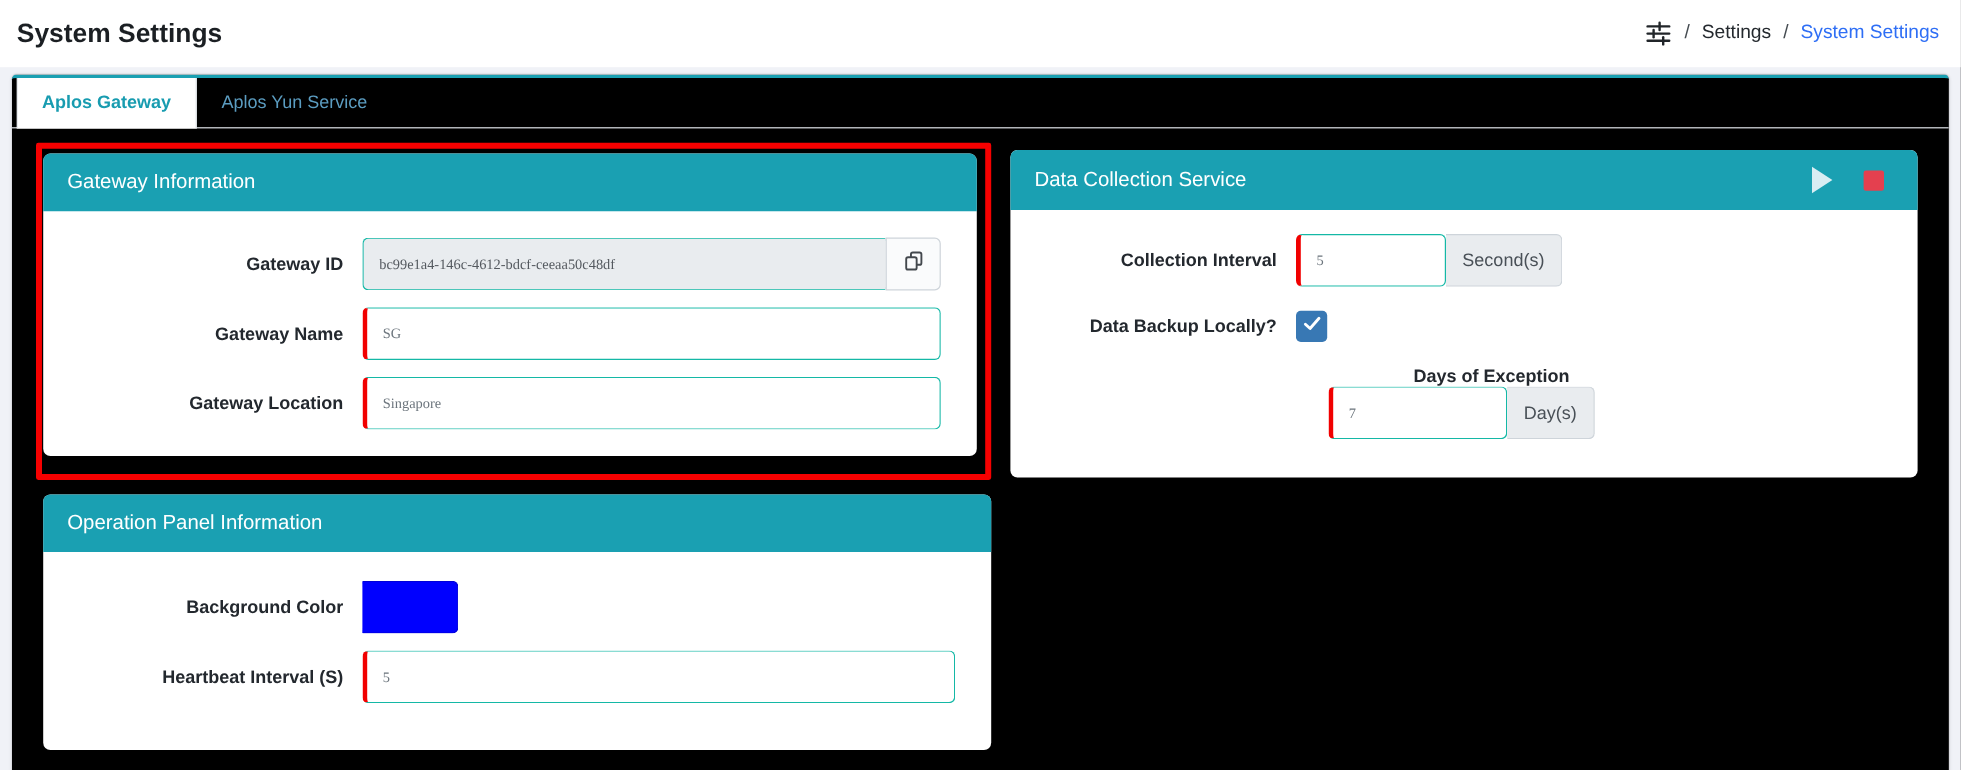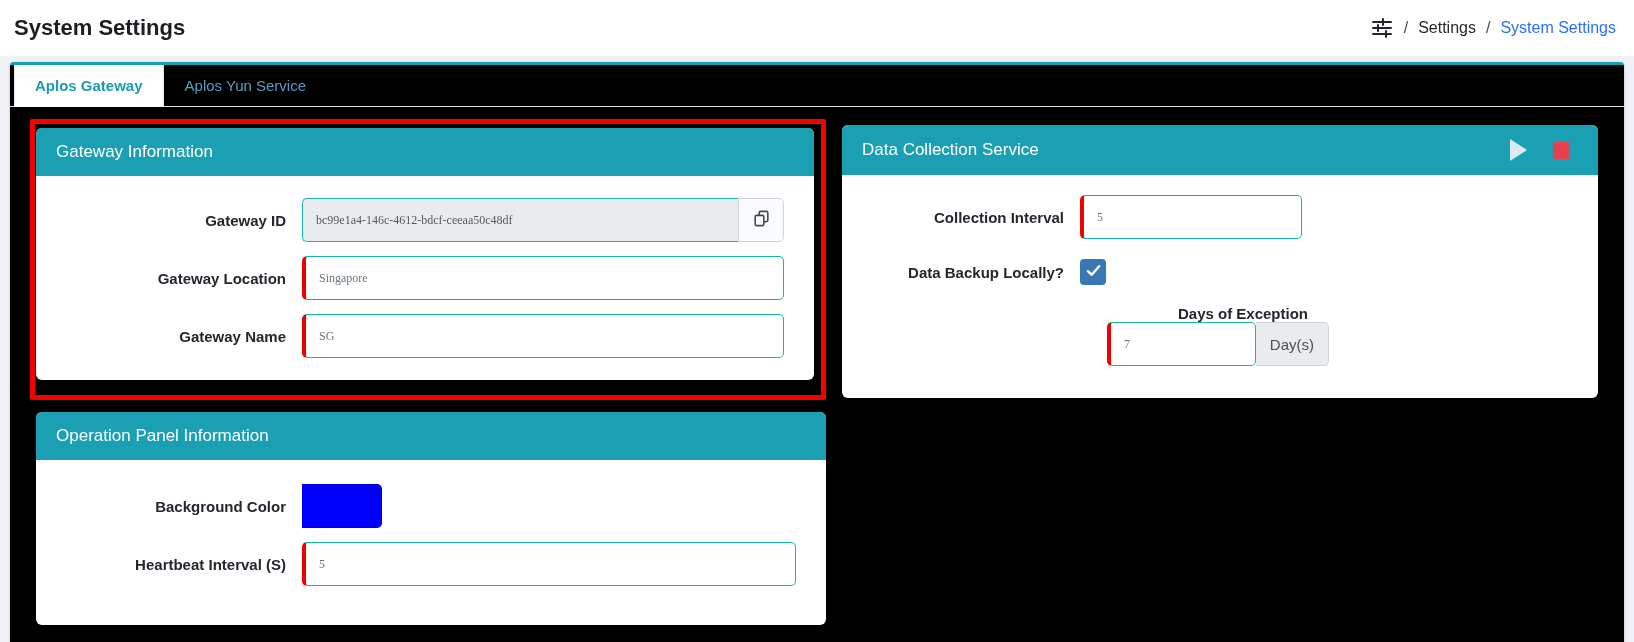--- a/index.html
+++ b/index.html
@@ -183,30 +183,30 @@
                     <svg width="19" height="19" viewBox="0 0 24 24" fill="none" stroke="#43484d" stroke-width="2" stroke-linejoin="round">
                       <rect x="9" y="3" width="11" height="13" rx="2"></rect>
                       <rect x="4" y="8" width="11" height="13" rx="2" fill="#fafbfc"></rect>
                     </svg>
                   </span>
                 </div>
               </div>
             </div>
 
             <div class="form-row">
+              <div class="form-label">Gateway Name</div>
+              <div class="input-group">
+                <input class="form-input required" value="SG" style="">
+              </div>
+            </div>
+
+            <div class="form-row">
               <div class="form-label">Gateway Location</div>
               <div class="input-group">
                 <input class="form-input required" value="Singapore" style="">
-              </div>
-            </div>
-
-            <div class="form-row">
-              <div class="form-label">Gateway Name</div>
-              <div class="input-group">
-                <input class="form-input required" value="SG" style="">
               </div>
             </div>
 
           </div>
         </div>
       </div>
 
       <div class="card card-operation">
         <div class="card-header">
           <span>Operation Panel Information</span>
@@ -239,20 +239,21 @@
             <div class="play-icon"></div>
             <div class="stop-icon"></div>
           </div>
         </div>
         <div class="card-body">
 
           <div class="form-row">
             <div class="form-label">Collection Interval</div>
             <div class="input-group fixed">
               <input class="form-input required grouped" value="5" style="">
+              <div class="addon">Second(s)</div>
             </div>
           </div>
 
           <div class="form-row">
             <div class="form-label">Data Backup Locally?</div>
             <div class="checkbox">
               <span>
                 <svg width="17" height="17" viewBox="0 0 24 24" fill="none" stroke="#ffffff" stroke-width="3.4" stroke-linecap="round" stroke-linejoin="round">
                   <polyline points="4,13 9.5,18 20,6"></polyline>
                 </svg>

